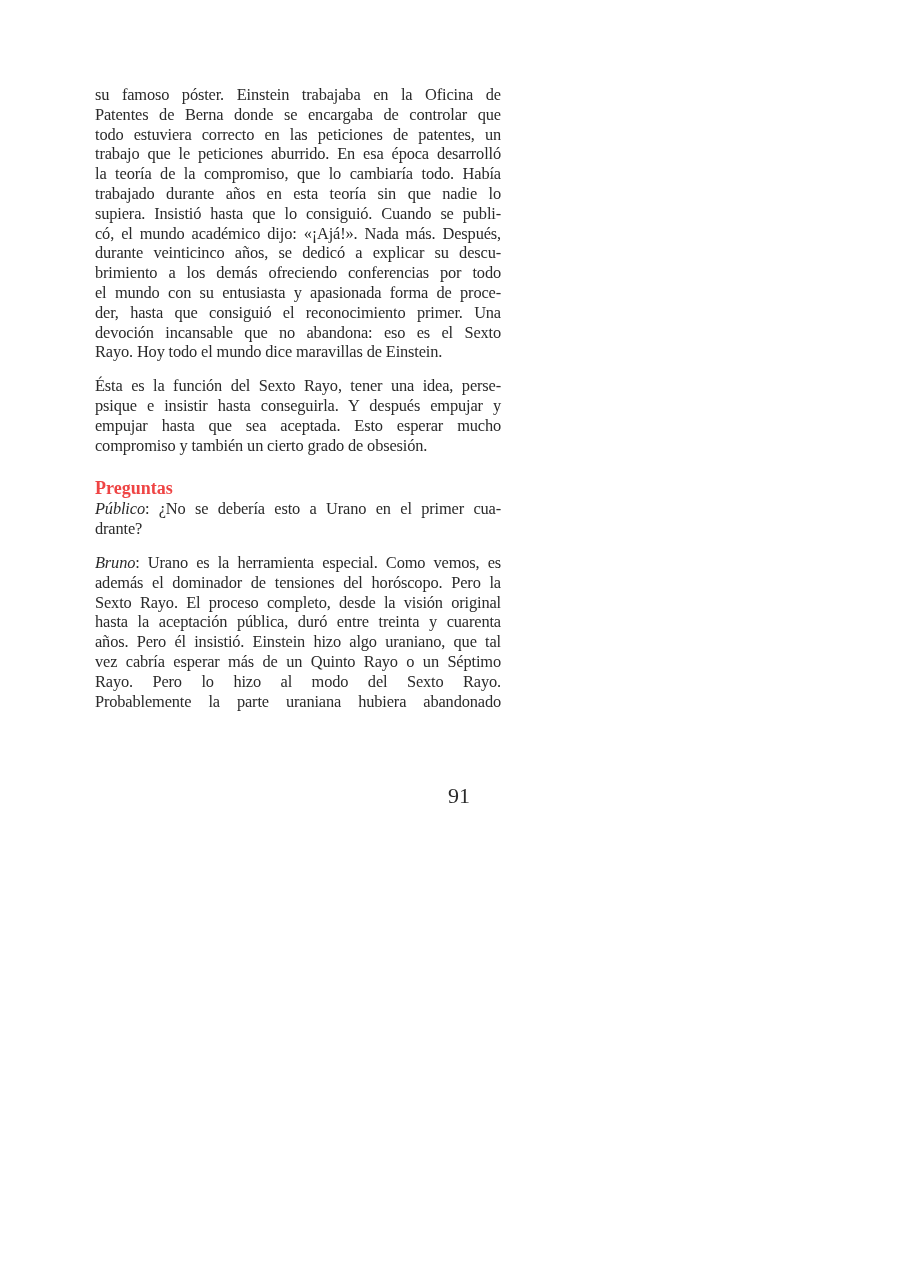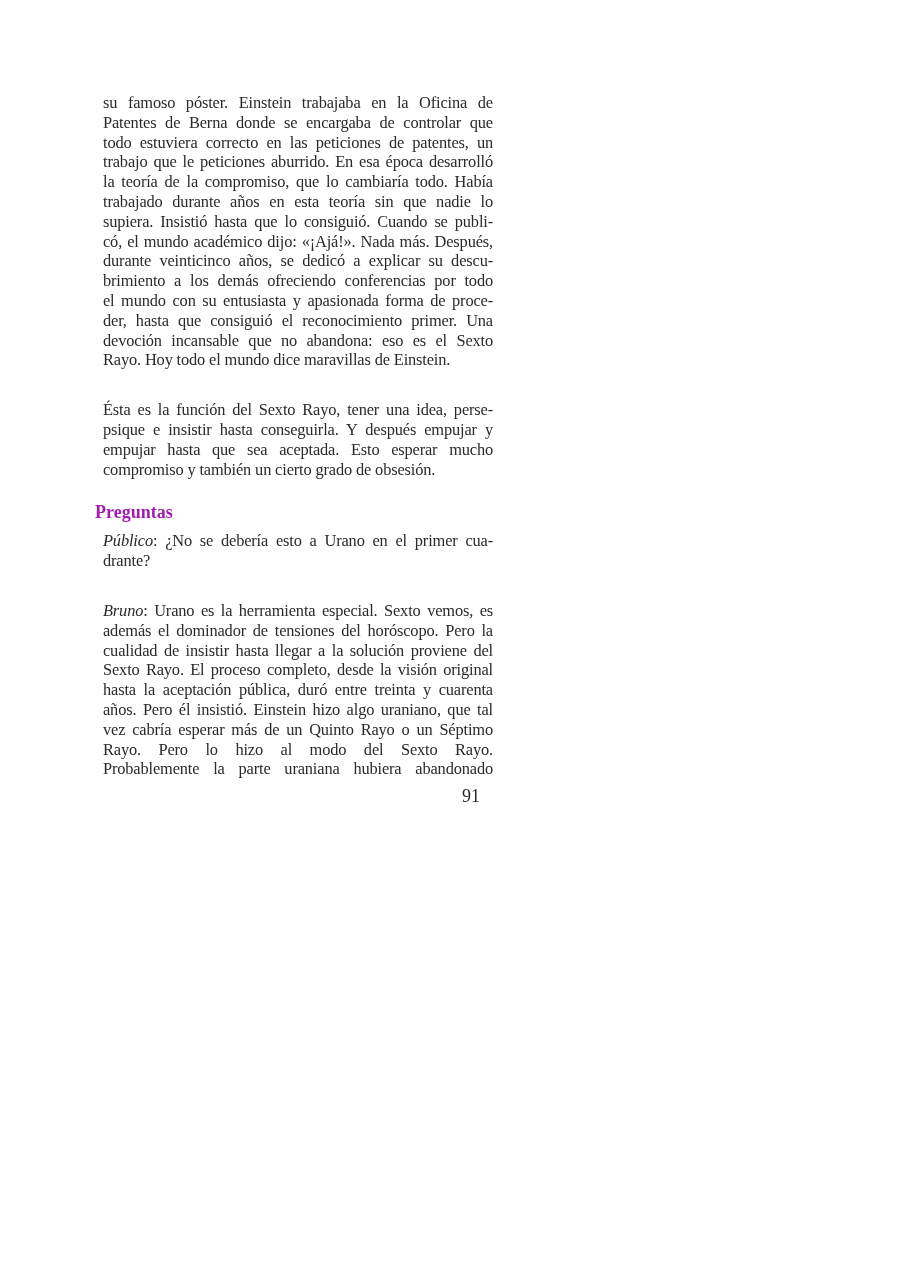--- a/index.html
+++ b/index.html
@@ -15,21 +15,21 @@
       font-family: "Liberation Serif", "DejaVu Serif", serif;
       color: #2a2a2a;
     }
     .page {
       position: absolute;
       left: 95px;
       top: 85px;
       width: 406px;
     }
     .para {
-      margin: 8px;
+      margin: 0;
     }
     .line {
       display: block;
       font-size: 16.4px;
       line-height: 19.8px;
       height: 19.8px;
       white-space: nowrap;
       text-align: justify;
       text-align-last: justify;
       letter-spacing: -0.15px;
@@ -39,33 +39,32 @@
     }
     .gap {
       height: 14px;
     }
     .heading {
       font-weight: bold;
       font-size: 18px;
       line-height: 22px;
       height: 22px;
       margin-top: 22px;
-      margin-bottom: 8px;
-      color: #a21caf;
+      color: #ef4444;
     }
     .speaker {
       font-style: italic;
     }
     .page-number {
       position: absolute;
-      left: 420px;
+      left: 448px;
       top: 786px;
       width: 60px;
-      text-align: right;
-      font-size: 18px;
+      text-align: left;
+      font-size: 22px;
       line-height: 20px;
       color: #2a2a2a;
     }
   </style>
 </head>
 <body>
 
 <div class="page">
 
   <div class="para">
@@ -97,23 +96,22 @@
   <div class="heading">Preguntas</div>
 
   <div class="para">
     <span class="line"><span class="speaker">Público</span><span>: ¿No se debería esto a Urano en el primer cua-</span></span>
     <span class="line last">drante?</span>
   </div>
 
   <div class="gap"></div>
 
   <div class="para">
-    <span class="line"><span class="speaker">Bruno</span><span>: Urano es la herramienta especial. Sexto vemos, es</span></span>
+    <span class="line"><span class="speaker">Bruno</span><span>: Urano es la herramienta especial. Como vemos, es</span></span>
     <span class="line">además el dominador de tensiones del horóscopo. Pero la</span>
-    <span class="line">cualidad de insistir hasta llegar a la solución proviene del</span>
     <span class="line">Sexto Rayo. El proceso completo, desde la visión original</span>
     <span class="line">hasta la aceptación pública, duró entre treinta y cuarenta</span>
     <span class="line">años. Pero él insistió. Einstein hizo algo uraniano, que tal</span>
     <span class="line">vez cabría esperar más de un Quinto Rayo o un Séptimo</span>
     <span class="line">Rayo. Pero lo hizo al modo del Sexto Rayo.</span>
     <span class="line">Probablemente la parte uraniana hubiera abandonado</span>
   </div>
 </div>
 
 <div class="page-number">91</div>

